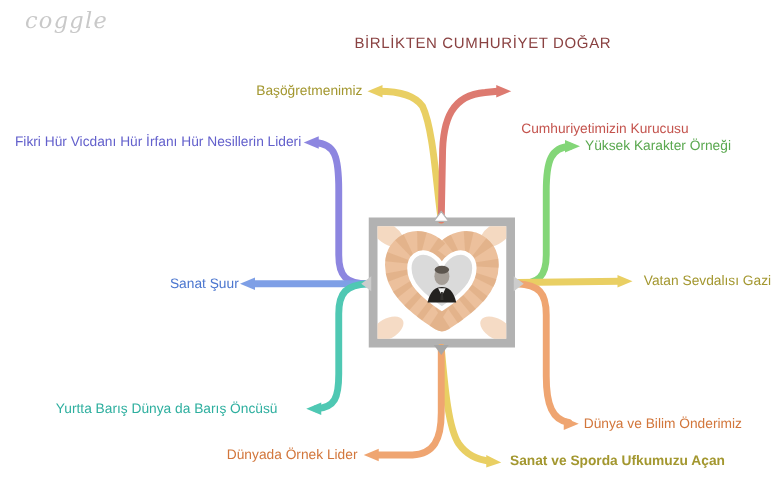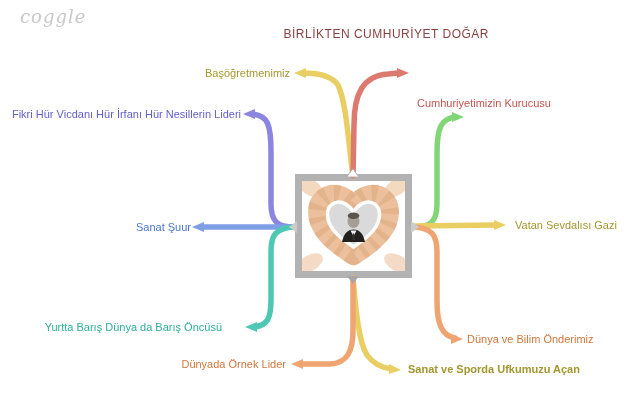--- a/index.html
+++ b/index.html
@@ -101,20 +101,21 @@
       </g>
     </svg>
   </div>
 
   <div class="branch-label align-r" style="right: 334px; top: 67px; color: rgb(163, 151, 47);">Başöğretmenimiz</div>
 
   <div class="branch-label" style="left: 417px; top: 67px; color: rgb(196, 84, 78); margin-top: 30px;">Cumhuriyetimizin Kurucusu</div>
 
   <div class="branch-label align-r" style="right: 383px; top: 108px; color: rgb(99, 96, 204);">Fikri Hür Vicdanı Hür İrfanı Hür Nesillerin Lideri</div>
 
+  <div class="branch-label" style="left: 468px; top: 111px; color: rgb(90, 168, 79);">Yüksek Karakter Örneği</div>
 
   <div class="branch-label align-r" style="right: 433px; top: 221px; color: rgb(75, 118, 207);">Sanat Şuur</div>
 
   <div class="branch-label" style="left: 515px; top: 219px; color: rgb(163, 151, 47);">Vatan Sevdalısı Gazi</div>
 
   <div class="branch-label align-r" style="right: 402px; top: 321px; color: rgb(46, 175, 159);">Yurtta Barış Dünya da Barış Öncüsü</div>
 
   <div class="branch-label" style="left: 467px; top: 333px; color: rgb(210, 118, 59);">Dünya ve Bilim Önderimiz</div>
 
   <div class="branch-label align-r" style="right: 338px; top: 358px; color: rgb(210, 118, 59);">Dünyada Örnek Lider</div>

